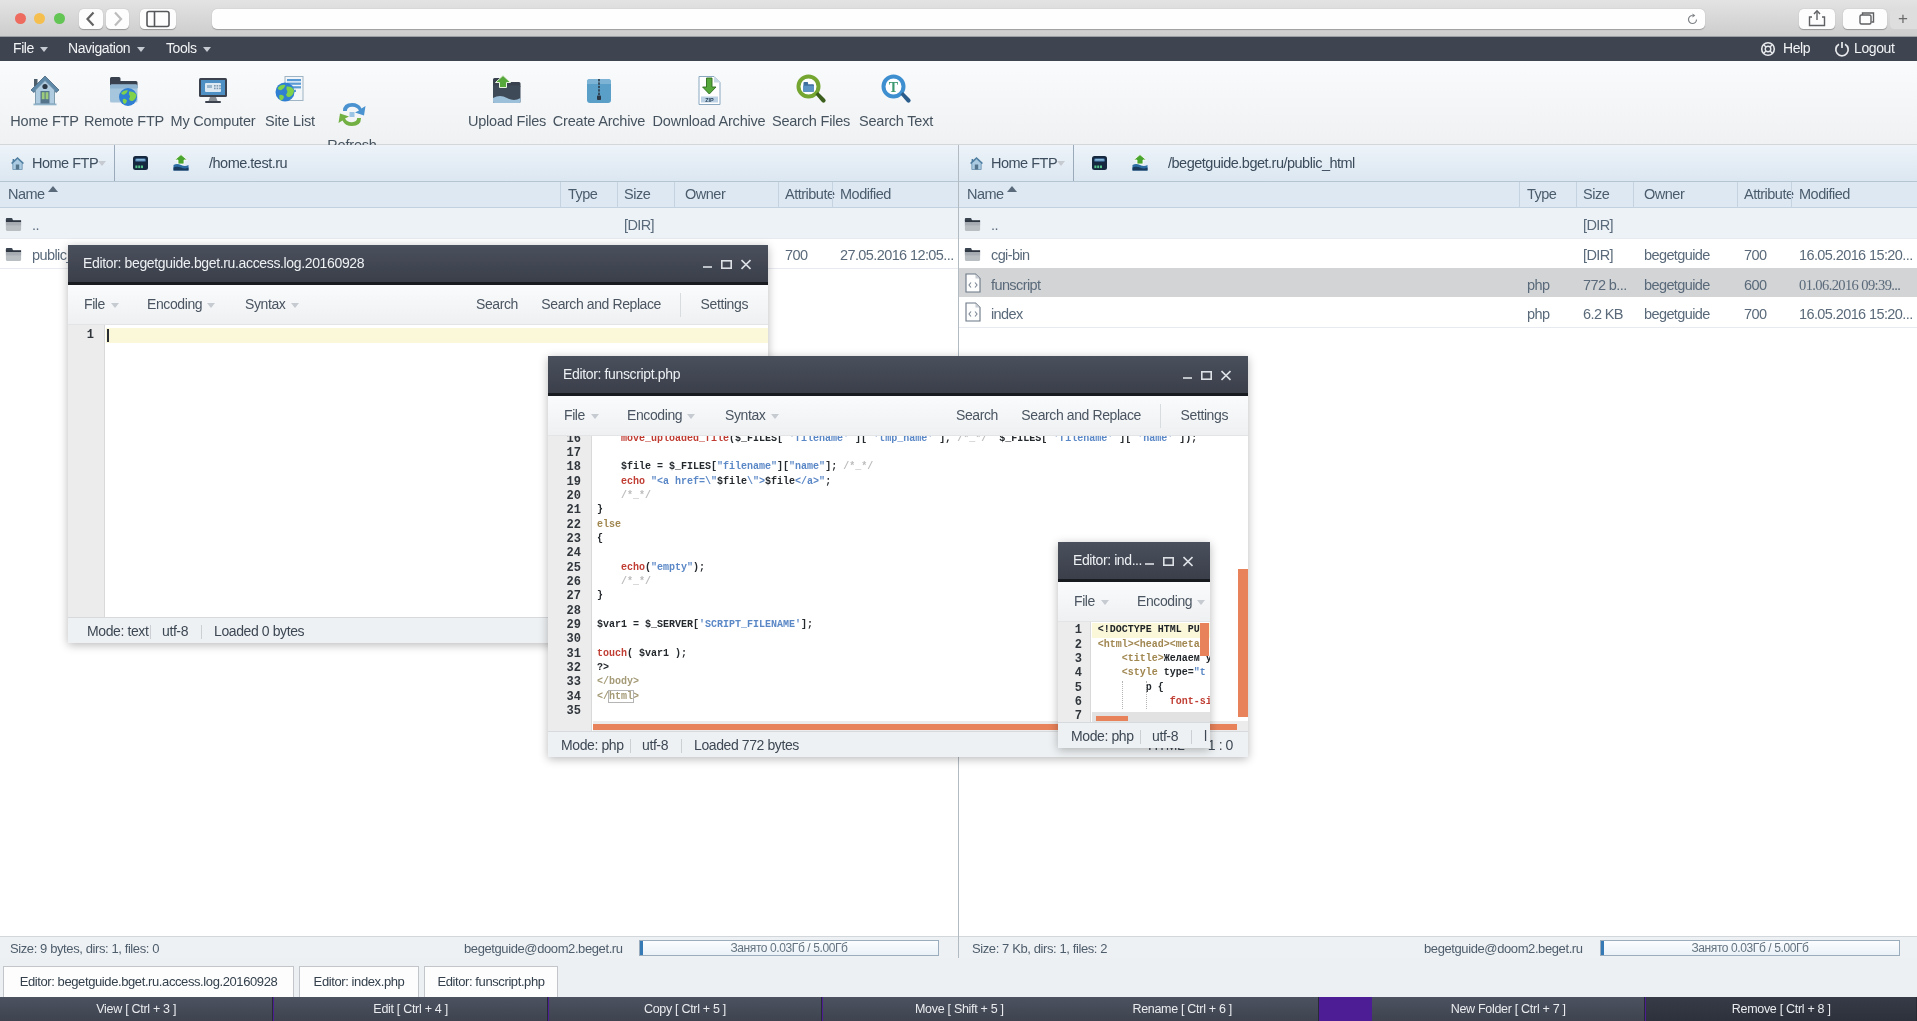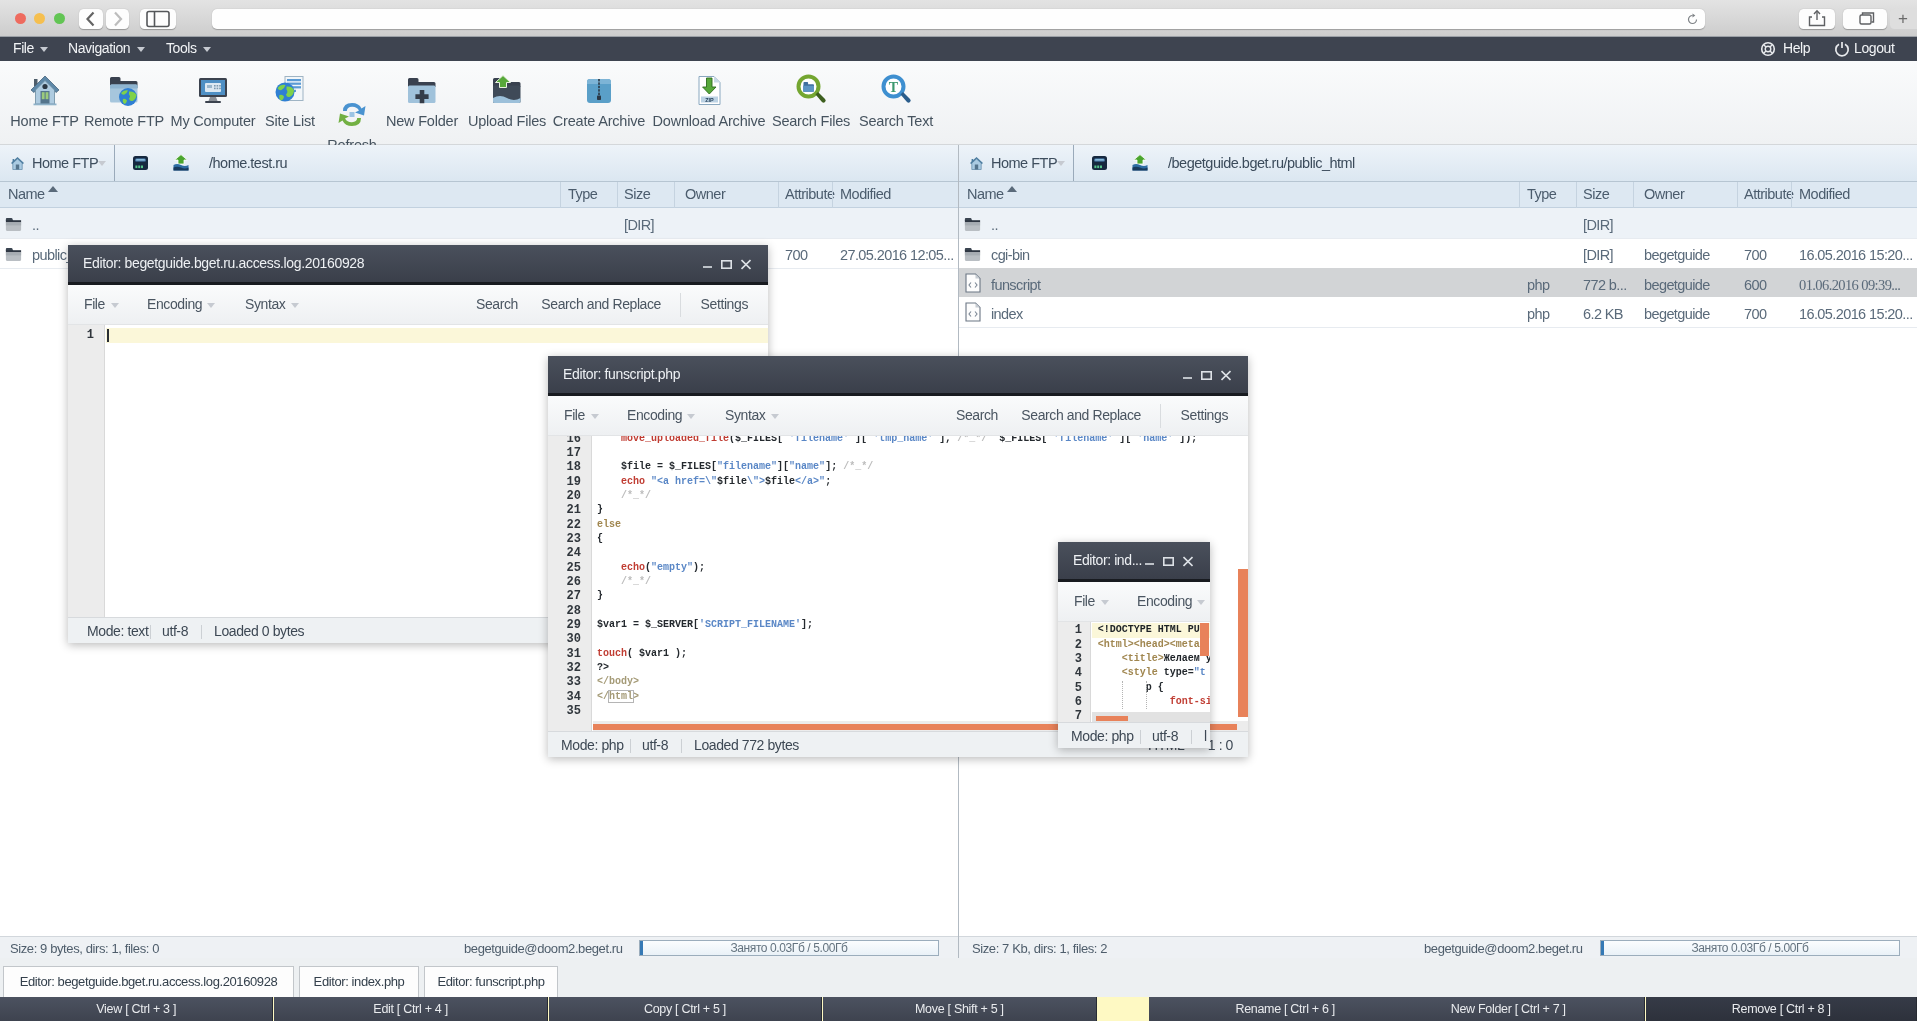--- a/index.html
+++ b/index.html
@@ -50,21 +50,21 @@
 .pstatus span { position:absolute; top:4px; }
 .quota { position:absolute; top:3px; width:300px; height:16px; background:linear-gradient(180deg,#fbfdfe,#e9f1f7); border:1px solid #9badbc;
   font-size:12px; color:#64737f; text-align:center; line-height:15px; }
 .quota i { position:absolute; left:0; top:0; width:3px; height:14px; background:#3579b5; }
 #pdivider { position:absolute; left:958px; top:145px; width:1px; height:813px; background:#b2bac2; }
 
 
 #tabrow { position:absolute; left:0; top:958px; width:1917px; height:39px; background:#edf0f2; }
 .btab { position:absolute; top:8px; height:31px; background:#fdfdfd; border:1px solid #c2c6ca; border-bottom:none;
   font-size:13px; letter-spacing:-0.4px; color:#34404c; text-align:center; line-height:29px; }
-#bottombar { position:absolute; left:0; top:997px; width:1869px; height:24px; background:#fef9c3; }
+#bottombar { position:absolute; left:0; top:997px; width:1869px; height:24px; background:#4c1d95; }
 .bbtn { position:absolute; top:0; height:24px; background:linear-gradient(180deg,#4c5260,#3e434f);
   border-right:1px solid #272b33; color:#e9ebee; font-size:12.5px; letter-spacing:-0.3px; text-align:center; line-height:24px; }
 .bbtn.dark { background:linear-gradient(180deg,#363b47,#2d313b); }
 
 
 .ewin { position:absolute; box-shadow:0 2px 9px rgba(0,0,0,0.28); background:#fff; }
 .etitle { position:absolute; left:0; top:0; width:100%; height:40px;
   background:linear-gradient(180deg,#4a505c,#3a3f4a); border-bottom:3px solid #181b20;
   color:#eef1f4; font-size:14px; letter-spacing:-0.35px; }
 .etitle .tt { position:absolute; left:15px; top:10px; }
@@ -205,25 +205,20 @@
           <rect x="23.2" y="13.6" width="1.6" height="1.6"></rect>
         </g>
     <path d="M14 23 H20 L21.5 27 H12.5 Z" fill="#8a8f96"></path>
     <rect x="9" y="27" width="16" height="2" rx="1" fill="#3b424e"></rect>
   </svg><div class="lbl">My Computer</div></div>
   <div class="titem" style="left:352px;margin-top:24px;"><svg width="34" height="33" viewBox="0 0 34 33">
     <path d="M8 13 Q8 5 17 5 Q24 5 26.5 10.5 L30.5 8 L29 17.5 L20 14.5 L24 12.5 Q21.5 8.5 17 8.8 Q12 9 11.8 13 Z" fill="#4a93d0"></path>
     <path d="M26 20 Q26 28 17 28 Q10 28 7.5 22.5 L3.5 25 L5 15.5 L14 18.5 L10 20.5 Q12.5 24.5 17 24.2 Q22 24 22.2 20 Z" fill="#72b043"></path>
     <rect x="14.5" y="14" width="5" height="5" fill="#9cc4e4"></rect>
   </svg><div class="lbl">Refresh</div></div>
-  <div class="titem" style="left:422px;"><svg width="34" height="33" viewBox="0 0 34 33">
-    <path d="M3 8 V5.5 Q3 4 4.5 4 H12 Q13.5 4 13.5 5.5 V8 H29 Q30.5 8 30.5 9.5 V13 H3 Z" fill="#39414f"></path>
-    <path d="M3 13 Q3 11.5 4.5 11.5 H29 Q30.5 11.5 30.5 13 V27.5 Q30.5 29 29 29 H4.5 Q3 29 3 27.5 Z" fill="#a0c2db"></path>
-    <path d="M14.7 16 h4.6 v4.3 h4.3 v4.6 h-4.3 v4.3 h-4.6 v-4.3 h-4.3 v-4.6 h4.3 Z" fill="#353d49"></path>
-  </svg><div class="lbl">New Folder</div></div>
   <div class="titem" style="left:507px;"><svg width="34" height="33" viewBox="0 0 34 33">
     <path d="M3 8 V5.5 Q3 4 4.5 4 H12 Q13.5 4 13.5 5.5 V8 H29 Q30.5 8 30.5 9.5 V13 H3 Z" fill="#39414f"></path>
     <path d="M3 13 Q3 11.5 4.5 11.5 H29 Q30.5 11.5 30.5 13 V27.5 Q30.5 29 29 29 H4.5 Q3 29 3 27.5 Z" fill="#3f4a58"></path>
     <path d="M9.5 13.5 h7 v-5 h4 l-7.5 -7 l-7.5 7 h4 Z" fill="#57a83a" stroke="#e8f2e0" stroke-width="1"></path>
     <path d="M3 24 Q10 20 17 24 Q24 28 30.5 24 V27.5 Q30.5 29 29 29 H4.5 Q3 29 3 27.5 Z" fill="#9cc0da"></path>
   </svg><div class="lbl">Upload Files</div></div>
   <div class="titem" style="left:599px;"><svg width="34" height="33" viewBox="0 0 34 33">
     <path d="M5 8 Q5 5 8 5 H26 Q29 5 29 8 V26 Q29 29 26 29 H8 Q5 29 5 26 Z" fill="#5a9fc8"></path>
     <path d="M5 8 Q5 5 8 5 H26 Q29 5 29 8 V10 H5 Z" fill="#7db4d6"></path>
     <g fill="#2b3744">
@@ -432,21 +427,21 @@
   <div class="btab" style="left:3px;width:291px;">Editor: begetguide.bget.ru.access.log.20160928</div>
   <div class="btab" style="left:299px;width:120px;">Editor: index.php</div>
   <div class="btab" style="left:424px;width:134px;">Editor: funscript.php</div>
 </div>
 
 <div id="bottombar">
   <div class="bbtn" style="left:0;width:273.4px;">View [ Ctrl + 3 ]</div>
   <div class="bbtn" style="left:274.4px;width:273.4px;">Edit [ Ctrl + 4 ]</div>
   <div class="bbtn" style="left:548.8px;width:273.4px;">Copy [ Ctrl + 5 ]</div>
   <div class="bbtn" style="left:823.2px;width:273.4px;">Move [ Shift + 5 ]</div>
-  <div class="bbtn" style="left:1149px;width:273.4px;">Rename [ Ctrl + 6 ]</div>
+  <div class="bbtn" style="left:1046px;width:273.4px;">Rename [ Ctrl + 6 ]</div>
   <div class="bbtn" style="left:1372px;width:273.4px;">New Folder [ Ctrl + 7 ]</div>
   <div class="bbtn dark" style="left:1646.4px;width:270.6px;">Remove [ Ctrl + 8 ]</div>
 </div>
 
 <div class="ewin" id="ed1" style="left:68px;top:245px;width:700px;height:398px;z-index:10;">
   <div class="etitle">
       <span class="tt">Editor: begetguide.bget.ru.access.log.20160928</span>
     <span class="ebtn" style="right:56px;"><svg width="9" height="14" viewBox="0 0 9 14">
           <line x1="0" y1="9" x2="9" y2="9" stroke="#dde1e6" stroke-width="1.6"></line>
         </svg></span>

